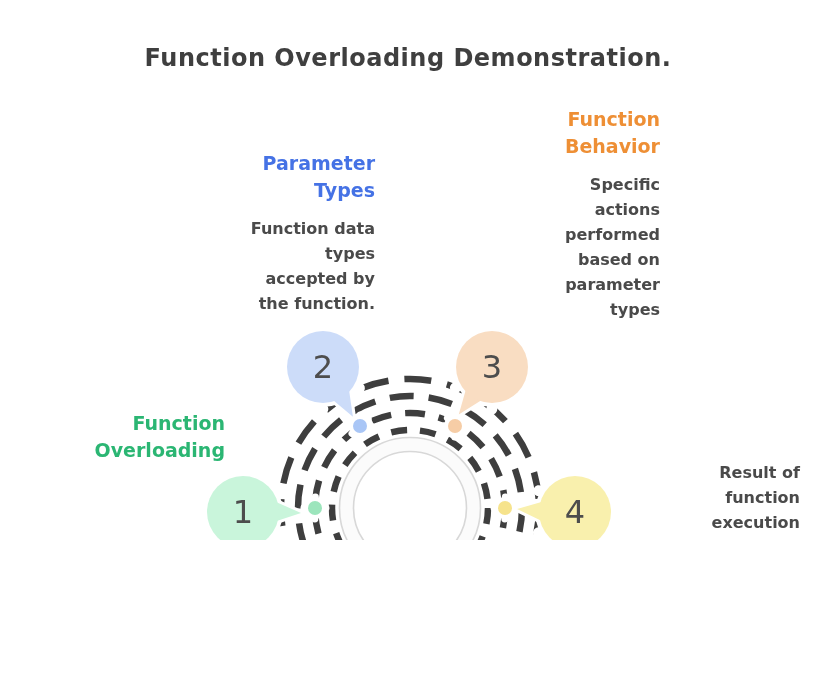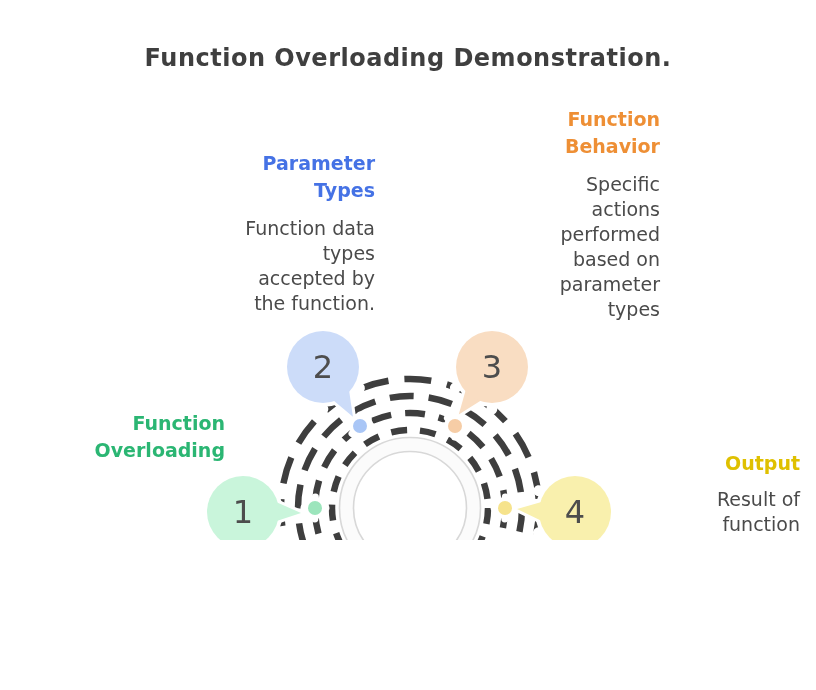--- a/index.html
+++ b/index.html
@@ -2,21 +2,21 @@
 <html><head>
 <meta charset="utf-8">
 <style>
   html,body{margin:0;padding:0;background:#fff;}
   .page{position:relative;width:816px;height:540px;background:#ffffff;overflow:hidden;
         font-family:"DejaVu Sans","Liberation Sans",sans-serif;}
   .title{position:absolute;top:44px;left:0;width:816px;text-align:center;
          font-size:24px;font-weight:700;color:#3f3f3f;letter-spacing:.5px;}
   .block{position:absolute;width:200px;text-align:right;}
   .block-heading{font-size:19px;font-weight:700;line-height:27px;white-space:pre-line;}
-  .block-body{margin-top:12px;font-size:19px;font-weight:400;line-height:25px;
+  .block-body{margin-top:12px;font-size:16px;font-weight:700;line-height:25px;
               color:#4a4a4a;white-space:pre-line;}
   .block-green{left:25px;top:410px;}
   .block-blue{left:175px;top:150px;}
   .block-orange{left:460px;top:106px;}
   .block-yellow{left:600px;top:450px;}
   .block-yellow .block-body{margin-top:10px;}
   .diagram{position:absolute;left:0;top:0;}
   .bubble-number{font-size:32px;fill:#4d4d4d;font-weight:400;}
 </style>
 </head>
@@ -45,21 +45,20 @@
 Behavior</div>
     <div class="block-body">Specific
 actions
 performed
 based on
 parameter
 types</div>
   </div>
 
   <div class="block block-yellow">
-    <div class="block-heading" style="color: rgb(223, 192, 0);">Output</div>
     <div class="block-body">Result of
 function
 execution</div>
   </div>
 
   <svg class="diagram" width="816" height="690" viewBox="0 0 816 690">
 
     <g fill="none" stroke="#3e3e3e">
       <circle cx="410" cy="508" r="78" stroke-width="6.5" stroke-dasharray="16 13"></circle>
       <circle cx="410" cy="508" r="95" stroke-width="6.5" stroke-dasharray="20 14"></circle>

